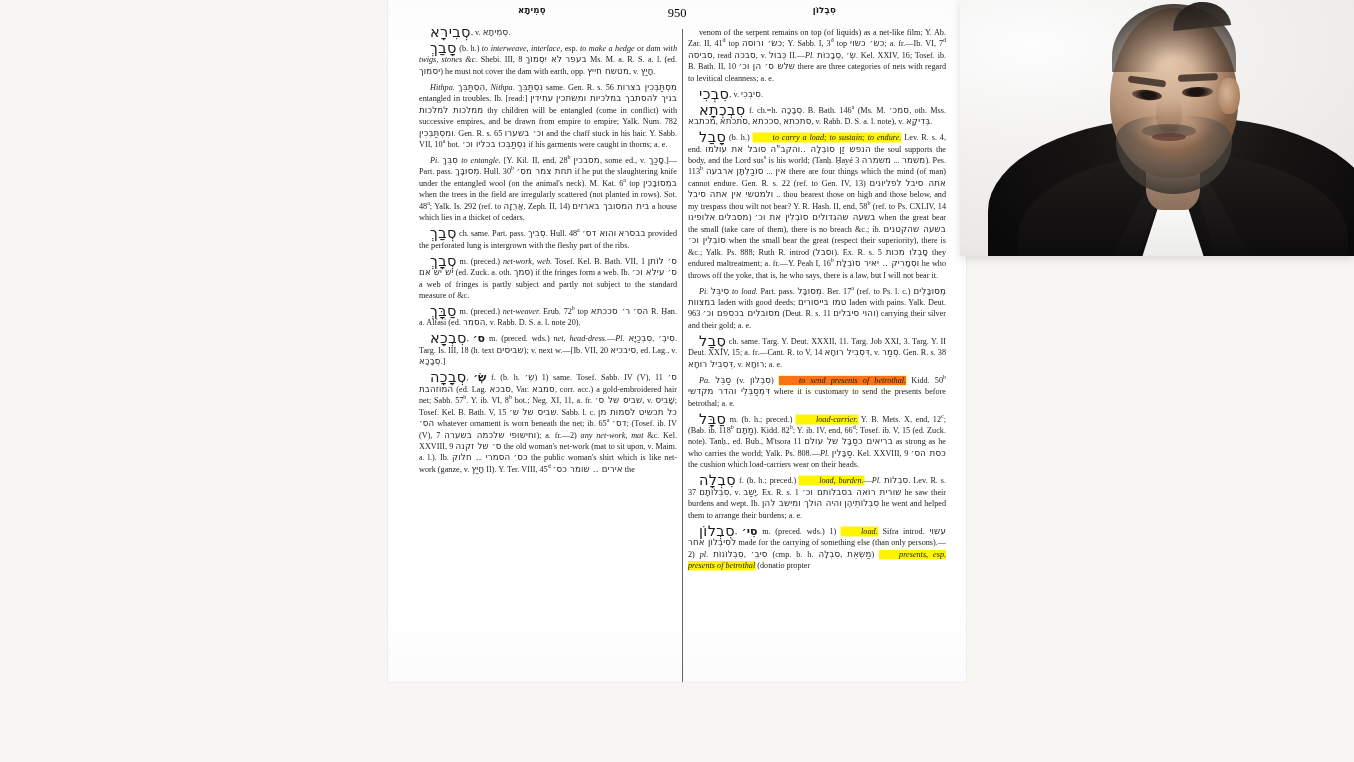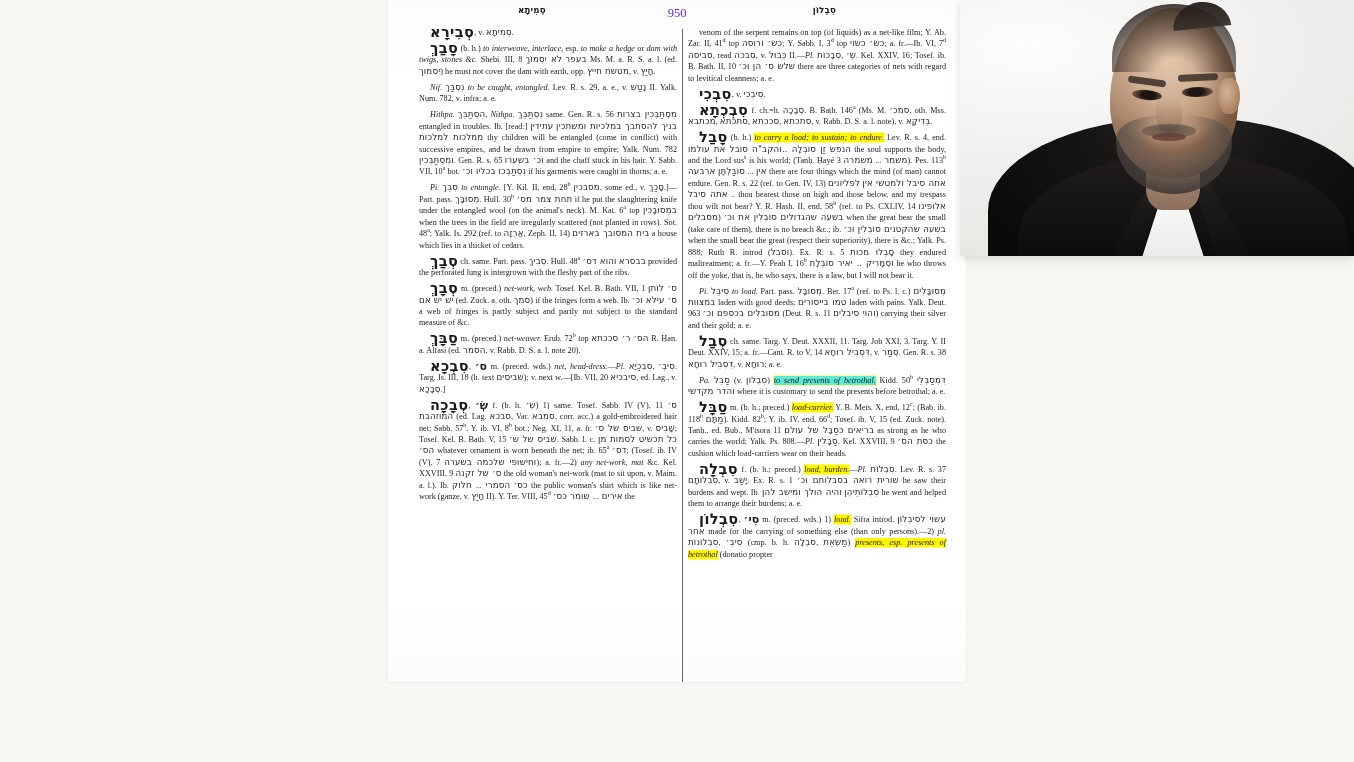--- a/index.html
+++ b/index.html
@@ -23,21 +23,21 @@
     background:linear-gradient(180deg,rgba(0,0,0,.012),rgba(0,0,0,0) 12%,rgba(0,0,0,0) 88%,rgba(0,0,0,.015));
     pointer-events:none;
   }
 
   
   .runhead{
     position:absolute;left:0;right:0;top:5px;height:20px;
     display:flex;align-items:flex-start;
   }
   .rh-left{position:absolute;left:130px;top:0;font-size:11.5px;font-weight:bold;color:#19191b;letter-spacing:.2px;}
-  .rh-center{position:absolute;left:0;right:0;text-align:center;top:1px;font-size:12.5px;color:#6d28d9;font-family:"Liberation Serif",serif;}
+  .rh-center{position:absolute;left:0;right:0;text-align:center;top:1px;font-size:12.5px;color:#000000;font-family:"Liberation Serif",serif;}
   .rh-right{position:absolute;right:130px;top:0;font-size:11.5px;font-weight:bold;color:#19191b;}
 
   
   .cols{position:absolute;left:0;top:27px;width:578px;height:735px;}
   .col{
     position:absolute;top:0;width:258px;
     font-size:8.2px;line-height:11.45px;
     color:#1b1b1d;
     text-align:justify;
     -webkit-hyphens:none;hyphens:none;
@@ -50,29 +50,29 @@
   }
 
   .entry{margin:0 0 4.5px 0;}
   .entry.indent{text-indent:11px;}
   .entry.first{margin-top:0;}
 
   
   .heb{font-family:"DejaVu Sans", sans-serif;font-size:8.6px;letter-spacing:.2px;direction:rtl;unicode-bidi:isolate;}
   .heb-lemma{
     font-family:"DejaVu Sans", sans-serif;
-    font-size:14.5px;font-weight:bold;letter-spacing:.4px;
+    font-size:14.5px;font-weight:normal;letter-spacing:.4px;
     direction:rtl;unicode-bidi:isolate;vertical-align:-2px;margin-top:48px;
   }
   .heb-lemma-sm{
     font-family:"DejaVu Sans", sans-serif;
     font-size:11px;font-weight:bold;direction:rtl;unicode-bidi:isolate;vertical-align:-1px;
   }
   i,.it{font-style:italic;}
-  .hl{background:#fff500;box-shadow:0 0 0 .5px #fff500;}
+  .hl{background:#fff500;box-shadow:0 0 0 .5px #fff500;padding-left:20px;}
   sup{font-size:6px;vertical-align:super;line-height:0;}
 
   
   #webcam{
     position:absolute;right:0;top:0;width:394px;height:256px;
     overflow:hidden;
     box-shadow:0 3px 9px rgba(0,0,0,.13);
     background:#efeeec;
   }
   .cam-bg{
@@ -196,37 +196,36 @@
     <div class="rh-left heb">סְמִיתָא</div>
     <div class="rh-center">950</div>
     <div class="rh-right heb">סִבְלוֹן</div>
   </div>
 
   <div class="cols">
     <div class="divider"></div>
     <div class="col col-left" id="col-left">
         <p class="entry indent first"><span class="heb-lemma">סְבִירָא</span>, v. <span class="heb">סְמִיתָא</span>.</p>
         <p class="entry indent"><span class="heb-lemma">סָבַךְ</span> (b. h.) <i>to interweave, interlace,</i> esp. <i>to make a hedge</i> or <i>dam with twigs, stones &amp;c.</i> Shebi. III, 8 <span class="heb">לֹא יִסְמוֹךְ</span> <span class="heb">בעפר</span> Ms. M. a. R. S. a. l. (ed. <span class="heb">יסמוך</span>) he must not cover the dam with earth, opp. <span class="heb">מטשח חייץ</span>, v. <span class="heb">חָיַץ</span>.</p>
-        <p class="entry indent"><i>Nif.</i> <span class="heb">נִסְבַּךְ</span> <i>to be caught, entangled.</i> Lev. R. s. 29, a. e., v. <span class="heb">נָטַשׁ</span> II. Yalk. Num. 782, v. infra; a. e.</p>
         <p class="entry indent"><i>Hithpa.</i> <span class="heb">הִסְתַּבֵּךְ</span>, <i>Nithpa.</i> <span class="heb">נִסְתַּבֵּךְ</span> same. Gen. R. s. 56 <span class="heb">מִסְתַּבְּכִין בצרות</span> entangled in troubles. Ib. [read:] <span class="heb">עתידין</span> <span class="heb">בניך להסתבך במלכיות ומשתכין ממלכות למלכות</span> thy children will be entangled (come in conflict) with successive empires, and be drawn from empire to empire; Yalk. Num. 782 <span class="heb">ומִסְתַּבְּכִין</span>. Gen. R. s. 65 <span class="heb">וכ׳ בשערו</span> and the chaff stuck in his hair. Y. Sabb. VII, 10<sup>a</sup> bot. <span class="heb">נִסְתַּבְּכוּ בכליו וכ׳</span> if his garments were caught in thorns; a. e.</p>
         <p class="entry indent"><i>Pi.</i> <span class="heb">סִבֵּךְ</span> <i>to entangle.</i> [Y. Kil. II, end, 28<sup>b</sup> <span class="heb">מסבכין</span>, some ed., v. <span class="heb">סָכַךְ</span>.]—Part. pass. <span class="heb">מְסוּבָּךְ</span>. Hull. 30<sup>b</sup> <span class="heb">תחת צמר מס׳</span> if he put the slaughtering knife under the entangled wool (on the animal's neck). M. Kat. 6<sup>a</sup> top <span class="heb">במְסוּבָּכִין</span> when the trees in the field are irregularly scattered (not planted in rows). Sot. 48<sup>a</sup>; Yalk. Is. 292 (ref. to <span class="heb">אֲרֻזָה</span>, Zeph. II, 14) <span class="heb">בית המסובך בארזים</span> a house which lies in a thicket of cedars.</p>
         <p class="entry indent"><span class="heb-lemma">סְבַךְ</span> ch. same. Part. pass. <span class="heb">סְבִיךְ</span>. Hull. 48<sup>a</sup> <span class="heb">והוא דס׳</span> <span class="heb">בבסרא</span> provided the perforated lung is intergrown with the fleshy part of the ribs.</p>
         <p class="entry indent"><span class="heb-lemma">סְבָךְ</span> m. (preced.) <i>net-work, web.</i> Tosef. Kel. B. Bath. VII, 1 <span class="heb">ס׳ לוֹתן ישׁ יש אם</span> (ed. Zuck. a. oth. <span class="heb">סמך</span>) if the fringes form a web. Ib. <span class="heb">ס׳ עילא וכ׳</span> a web of fringes is partly subject and partly not subject to the standard measure of &amp;c.</p>
         <p class="entry indent"><span class="heb-lemma">סַבָּךְ</span> m. (preced.) <i>net-weaver.</i> Erub. 72<sup>b</sup> top <span class="heb">ר׳ סככתא</span> <span class="heb">הס׳</span> R. Ḥan. a. Alfasi (ed. <span class="heb">הסמר</span>, v. Rabb. D. S. a. l. note 20).</p>
         <p class="entry indent"><span class="heb-lemma">סִבְכָא</span>, <span class="heb-lemma-sm">ס׳</span> m. (preced. wds.) <i>net, head-dress.</i>—<i>Pl.</i> <span class="heb">סִבְכַיָּא</span>, <span class="heb">סִיבְ׳</span>. Targ. Is. III, 18 (h. text <span class="heb">שביסים</span>); v. next w.—[Ib. VII, 20 <span class="heb">סיבכיא</span>, ed. Lag., v. <span class="heb">סְבָכָא</span>.]</p>
         <p class="entry indent"><span class="heb-lemma">סְבָכָה</span>, <span class="heb-lemma-sm">שְׂ׳</span> f. (b. h. <span class="heb">שְׂ׳</span>) 1) same. Tosef. Sabb. IV (V), 11 <span class="heb">ס׳ המוזהבת</span> (ed. Lag. <span class="heb">סבכא</span>, Var. <span class="heb">סמבא</span>, corr. acc.) a gold-embroidered hair net; Sabb. 57<sup>b</sup>. Y. ib. VI, 8<sup>b</sup> bot.; Neg. XI, 11, a. fr. <span class="heb">שביס של ס׳</span>, v. <span class="heb">שָׁבִיס</span>; Tosef. Kel. B. Bath. V, 15 <span class="heb">שביס של ש׳</span>. Sabb. l. c. <span class="heb">כל תכשיט לסמות מן הס׳</span> whatever ornament is worn beneath the net; ib. 65<sup>a</sup> <span class="heb">דס׳</span>; (Tosef. ib. IV (V), 7 <span class="heb">וחישופי שלכמה בשערה</span>); a. fr.—2) <i>any net-work, mat</i> &amp;c. Kel. XXVIII, 9 <span class="heb">ס׳ של זקנה</span> the old woman's net-work (mat to sit upon, v. Maim. a. l.). Ib. <span class="heb">הסמרי .. חלוק</span> <span class="heb">כס׳</span> the public woman's shirt which is like net-work (ganze, v. <span class="heb">חָיַץ</span> II). Y. Ter. VIII, 45<sup>d</sup> <span class="heb">אירים .. שומר כס׳</span> the</p>
       </div>
     <div class="col col-right" id="col-right">
         <p class="entry indent first">venom of the serpent remains on top (of liquids) as a net-like film; Y. Ab. Zar. II, 41<sup>d</sup> top <span class="heb">כשׂ׳ ורוסה</span>; Y. Sabb. I, 3<sup>d</sup> top <span class="heb">כשׂ׳ כשׂוי</span>; a. fr.—Ib. VI, 7<sup>d</sup> <span class="heb">סביסה</span>, read <span class="heb">סבכה</span>, v. <span class="heb">כְּבוּל</span> II.—<i>Pl.</i> <span class="heb">סְבָכוֹת</span>, <span class="heb">שְׂ׳</span>. Kel. XXIV, 16; Tosef. ib. B. Bath. II, 10 <span class="heb">שלש ס׳ הן וכ׳</span> there are three categories of nets with regard to levitical cleanness; a. e.</p>
         <p class="entry indent"><span class="heb-lemma">סִבְכִי</span>, v. <span class="heb">סִיבְכִי</span>.</p>
         <p class="entry indent"><span class="heb-lemma">סִבְכְתָא</span> f. ch.=h. <span class="heb">סְבָכָה</span>. B. Bath. 146<sup>a</sup> (Ms. M. <span class="heb">סמכ׳</span>, oth. Mss. <span class="heb">מכתבא</span>, <span class="heb">סתכתא</span>, <span class="heb">סככתא</span>, <span class="heb">סתכתא</span>, v. Rabb. D. S. a. l. note), v. <span class="heb">בְּדִיקָא</span>.</p>
         <p class="entry indent"><span class="heb-lemma">סָבַל</span> (b. h.) <span class="hl" style="background: rgb(255, 245, 0);"><i>to carry a load; to sustain; to endure.</i></span> Lev. R. s. 4, end. <span class="heb">הנפש זַן סוֹבְלָה ..והקב"ה סובל את עולמו</span> the soul supports the body, and the Lord sus<sup>s</sup> is his world; (Tanḥ. Ḥayé 3 <span class="heb">משמרה</span> ... <span class="heb">משמר</span>). Pes. 113<sup>b</sup> <span class="heb">ארבעה</span> <span class="heb">סוֹבַלְתָּן</span> ... <span class="heb">אין</span> there are four things which the mind (of man) cannot endure. Gen. R. s. 22 (ref. to Gen. IV, 13) <span class="heb">לפליונים</span> <span class="heb">אתה סיבל ולמטשי אין אתה סיבל</span> .. thou bearest those on high and those below, and my trespass thou wilt not bear? Y. R. Hash. II, end, 58<sup>b</sup> (ref. to Ps. CXLIV, 14 <span class="heb">אלופינו</span> <span class="heb">מסבלים</span>) <span class="heb">בשעה שהגדולים סוֹבְלִין את וכ׳</span> when the great bear the small (take care of them), there is no breach &amp;c.; ib. <span class="heb">בשעה שהקטנים סוֹבְלִין וכ׳</span> when the small bear the great (respect their superiority), there is &amp;c.; Yalk. Ps. 888; Ruth R. introd (<span class="heb">וסבל</span>). Ex. R. s. 5 <span class="heb">סָבְלוּ מכות</span> they endured maltreatment; a. fr.—Y. Peah I, 16<sup>b</sup> <span class="heb">וסְמָרִיק .. יאיר סוֹבְלָת</span> he who throws off the yoke, that is, he who says, there is a law, but I will not bear it.</p>
         <p class="entry indent"><i>Pi.</i> <span class="heb">סִיבֵּל</span> <i>to load.</i> Part. pass. <span class="heb">מְסוּבָּל</span>. Ber. 17<sup>a</sup> (ref. to Ps. l. c.) <span class="heb">מְסוּבָּלִים במצוות</span> laden with good deeds; <span class="heb">טמו בייסורים</span> laden with pains. Yalk. Deut. 963 <span class="heb">מסובלים בכספם וכ׳</span> (Deut. R. s. 11 <span class="heb">והוי סיבלים</span>) carrying their silver and their gold; a. e.</p>
         <p class="entry indent"><span class="heb-lemma">סְבַל</span> ch. same. Targ. Y. Deut. XXXII, 11. Targ. Job XXI, 3. Targ. Y. II Deut. XXIV, 15; a. fr.—Cant. R. to V, 14 <span class="heb">דִּסְבִיל רוּחָא</span>, v. <span class="heb">סְמַר</span>. Gen. R. s. 38 <span class="heb">דִּסְבִיל רוּחָא</span>, v. <span class="heb">רוּחָא</span>; a. e.</p>
-        <p class="entry indent"><i>Pa.</i> <span class="heb">סַבֵּל</span> (v. <span class="heb">סִבְלוֹן</span>) <span class="hl" style="background: #5eead4;"><i>to send presents of betrothal.</i></span> Kidd. 50<sup>b</sup> <span class="heb">דִּמְסַבְּלֵי והדר מקדשי</span> where it is customary to send the presents before betrothal; a. e.</p>
+        <p class="entry indent"><i>Pa.</i> <span class="heb">סַבֵּל</span> (v. <span class="heb">סִבְלוֹן</span>) <span class="hl" style="background: #f97316;"><i>to send presents of betrothal.</i></span> Kidd. 50<sup>b</sup> <span class="heb">דִּמְסַבְּלֵי והדר מקדשי</span> where it is customary to send the presents before betrothal; a. e.</p>
         <p class="entry indent"><span class="heb-lemma">סַבָּל</span> m. (b. h.; preced.) <span class="hl" style="background: rgb(255, 245, 0);"><i>load-carrier.</i></span> Y. B. Mets. X, end, 12<sup>c</sup>; (Bab. ib. 118<sup>b</sup> <span class="heb">מַתָּם</span>). Kidd. 82<sup>b</sup>; Y. ib. IV, end, 66<sup>d</sup>; Tosef. ib. V, 15 (ed. Zuck. note). Tanḥ., ed. Bub., M'tsora 11 <span class="heb">בריאים כסַבָּל של עולם</span> as strong as he who carries the world; Yalk. Ps. 808.—<i>Pl.</i> <span class="heb">סַבָּלִין</span>. Kel. XXVIII, 9 <span class="heb">כסת הס׳</span> the cushion which load-carriers wear on their heads.</p>
         <p class="entry indent"><span class="heb-lemma">סִבְלָה</span> f. (b. h.; preced.) <span class="hl" style="background: rgb(255, 245, 0);"><i>load, burden.</i></span>—<i>Pl.</i> <span class="heb">סִבְלוֹת</span>. Lev. R. s. 37 <span class="heb">סִבְלוֹתָם</span>, v. <span class="heb">יָשַׁב</span>. Ex. R. s. 1 <span class="heb">שורית רואה בסבלותם וכ׳</span> he saw their burdens and wept. Ib. <span class="heb">והיה הולך ומישב להן</span> <span class="heb">סִבְלוֹתֵיהֶן</span> he went and helped them to arrange their burdens; a. e.</p>
         <p class="entry indent"><span class="heb-lemma">סִבְלוֹן</span>, <span class="heb-lemma-sm">סִי׳</span> m. (preced. wds.) 1) <span class="hl" style="background: rgb(255, 245, 0);"><i>load.</i></span> Sifra introd. <span class="heb">עשוי לסִיבְלוֹן אחר</span> made for the carrying of something else (than only persons).—2) <i>pl.</i> <span class="heb">סִבְלוֹנוֹת</span>, <span class="heb">סִיבְ׳</span> (cmp. b. h. <span class="heb">סִבְלָה</span>, <span class="heb">מַשְׂאֵת</span>) <span class="hl" style="background: rgb(255, 245, 0);"><i>presents, esp. presents of betrothal</i></span> (donatio propter</p>
       </div>
   </div>
 
 </div>
 
 <div id="webcam">
   <div class="cam-bg"></div>

